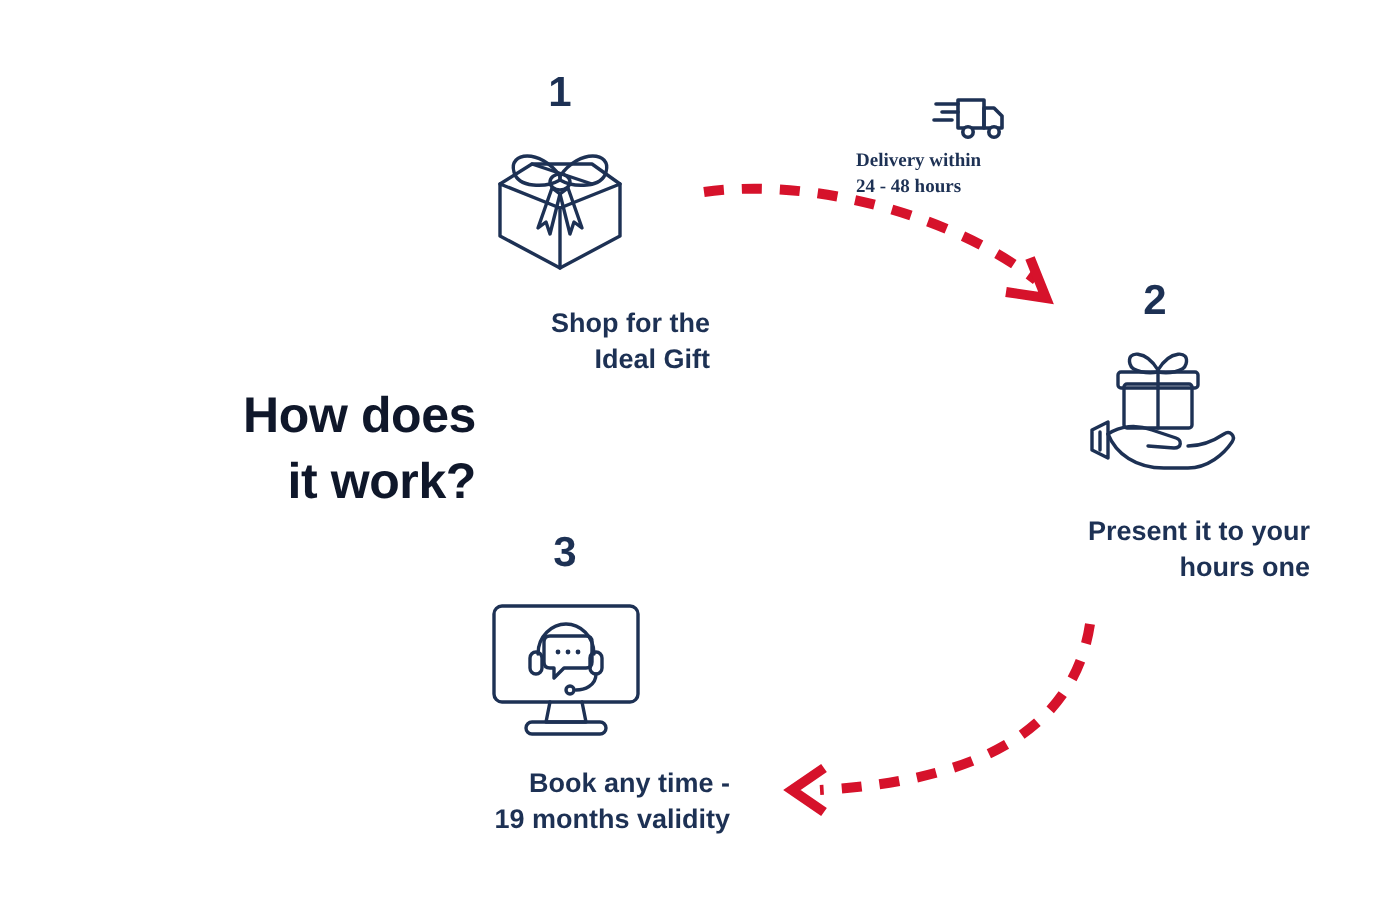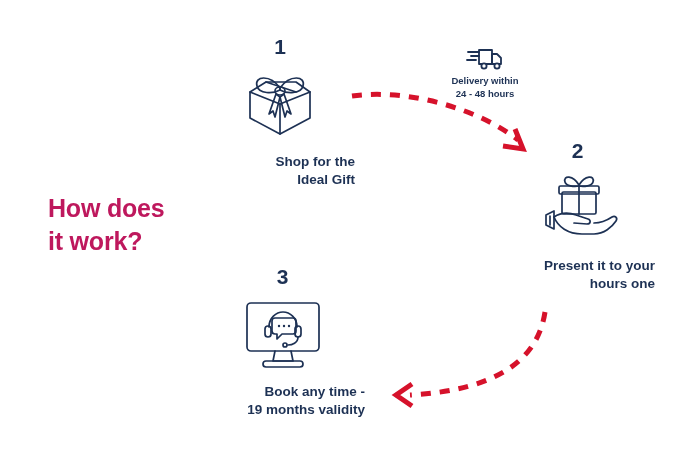--- a/index.html
+++ b/index.html
@@ -17,25 +17,26 @@
     background: #ffffff;
     overflow: hidden;
   }
 
   
   .heading {
     position: absolute;
     left: 48px;
     top: 192px;
     width: 190px;
-    color: #be185d;
+    color: #0f172a;
     font-size: 25px;
     font-weight: bold;
     line-height: 1.32;
     letter-spacing: -0.2px;
+    text-align: right;
   }
 
   
   .step {
     position: absolute;
     text-align: center;
   }
   .step-number {
     color: #1d3154;
     font-size: 21px;
@@ -62,21 +63,21 @@
   #step-1 { left: 205px; top: 36px; width: 150px; }
   #step-2 { left: 500px; top: 140px; width: 155px; }
   #step-3 { left: 200px; top: 266px; width: 165px; }
 
   
   .delivery-note {
     position: absolute;
     left: 428px;
     top: 46px;
     width: 114px;
-    text-align: center;
+    font-family: Liberation Serif, serif;
   }
   .delivery-icon {
     display: flex;
     justify-content: center;
     height: 26px;
   }
   .delivery-text {
     color: #1d3154;
     font-size: 9.5px;
     font-weight: bold;

